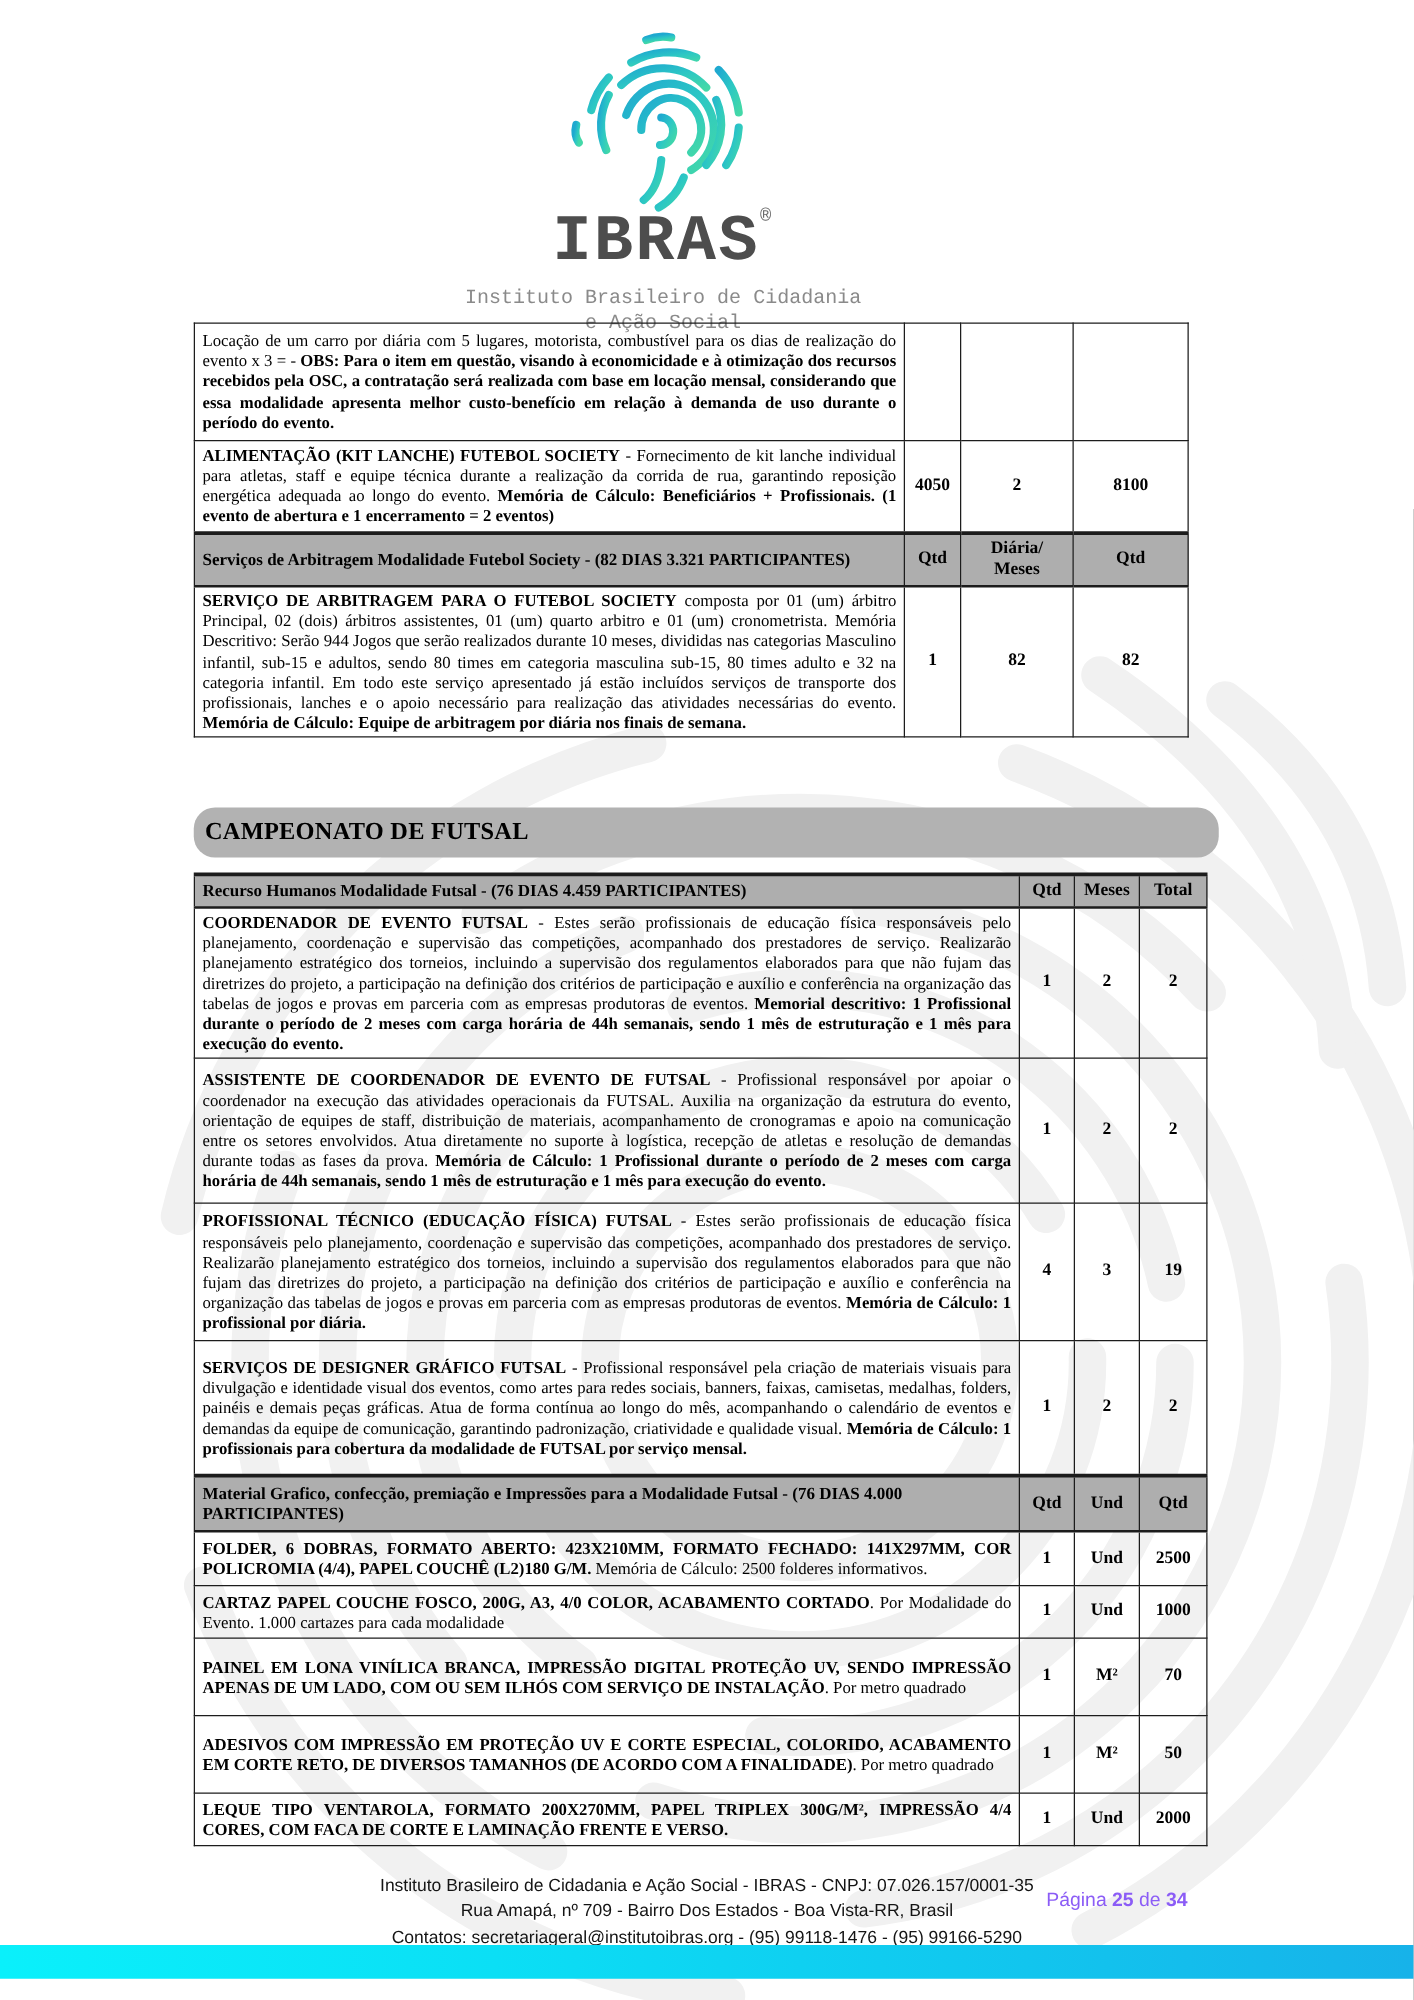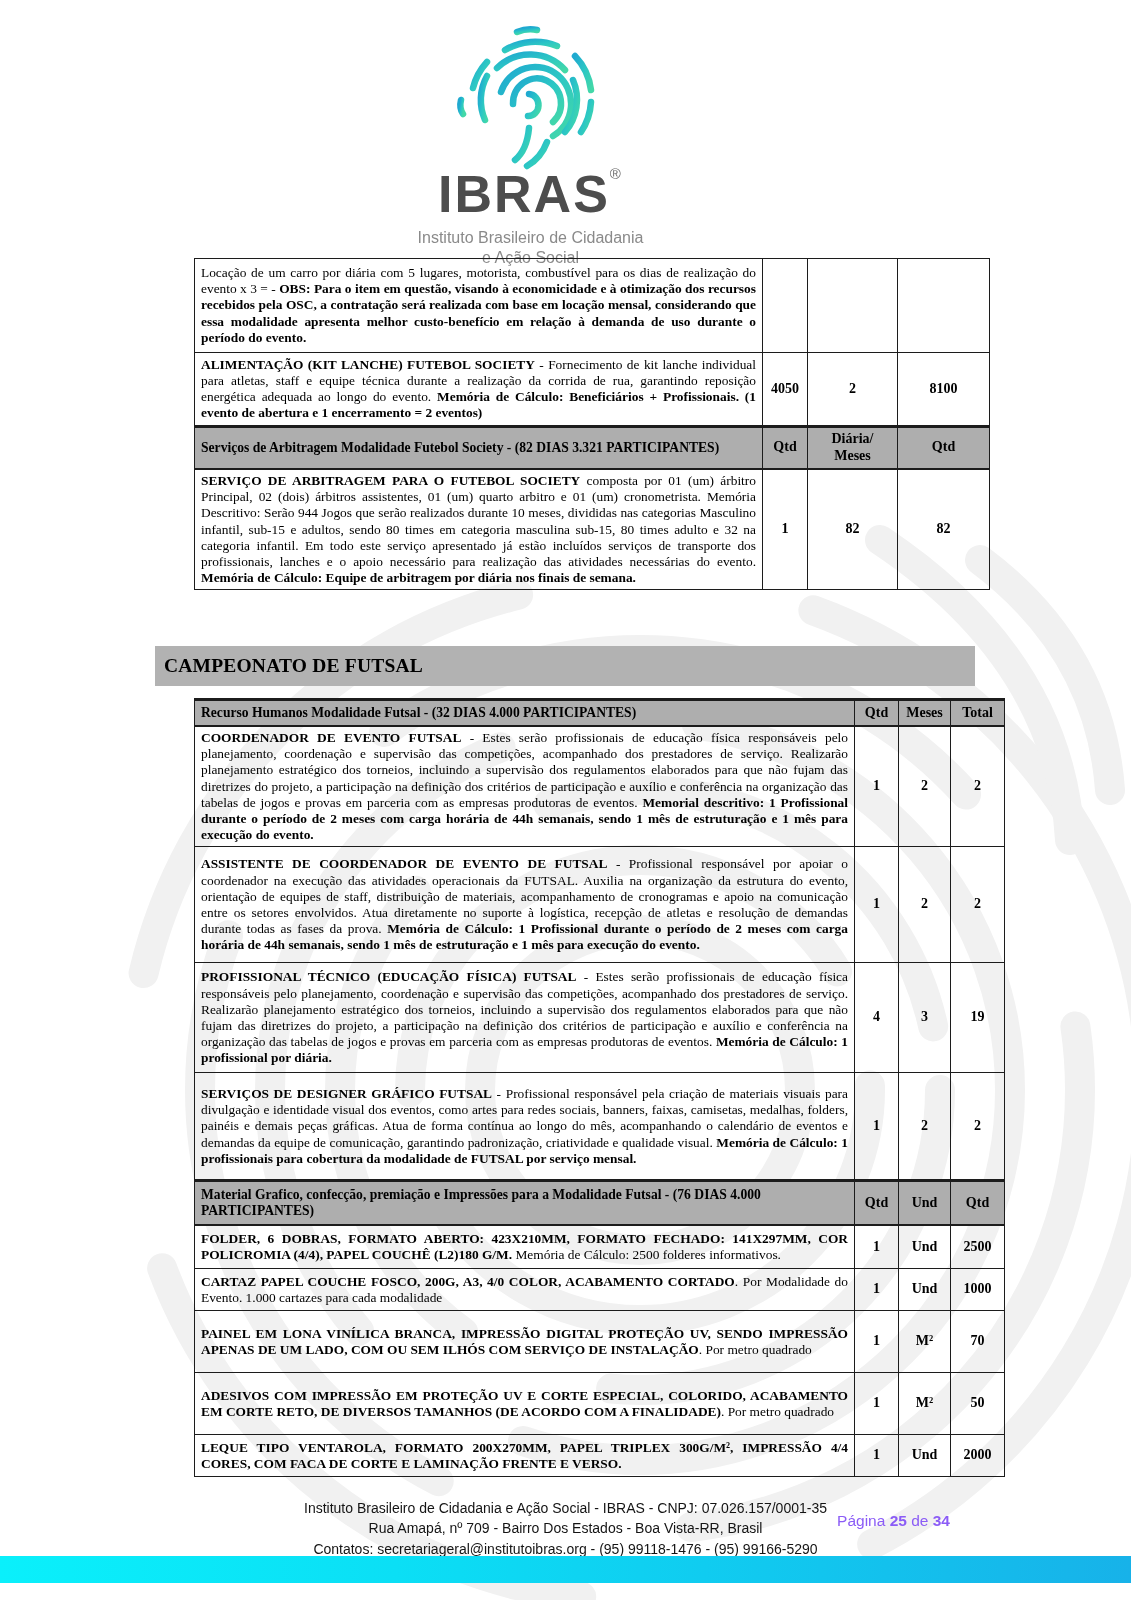--- a/index.html
+++ b/index.html
@@ -11,38 +11,38 @@
     font-family:"Liberation Serif","DejaVu Serif",serif;
     color:#000;
     overflow:hidden;
   }
   
   .watermark{position:absolute;left:0;top:0;width:1131px;height:1600px;pointer-events:none;}
   
   .logo-block{
     position:absolute;top:24px;left:0;width:1061px;
     display:flex;flex-direction:column;align-items:center;
-    font-family:Liberation Sans, sans-serif;
+    font-family:Liberation Mono, monospace;
   }
   .brand{
     margin-top:-6px;
     font-size:52px;font-weight:bold;color:#4d4d4d;
     letter-spacing:2px;line-height:1;
     position:relative;
   }
   .brand .reg{font-size:15px;font-weight:normal;vertical-align:top;position:relative;top:-2px;color:#6a6a6a;}
   .tagline{
     margin-top:8px;text-align:center;color:#8a8a8a;font-size:16px;line-height:1.25;
   }
   
   .content{position:absolute;left:155px;top:258px;width:820px;}
   table.doc-table{
     border-collapse:collapse;table-layout:fixed;
     width:795px;
-    font-size:13.4px;line-height:1.21;margin-left:39px;
+    font-size:13.4px;line-height:1.21;
   }
   table.doc-table.futsal{width:810px;}
   table.doc-table td,table.doc-table th{
     border:1.6px solid #1c1c1c;
     padding:3px 6px;
     vertical-align:middle;
   }
   td.desc{ text-align:justify; vertical-align:top; }
   td.num{ text-align:center; font-weight:bold; font-size:14px; }
   .b{font-weight:bold;}
@@ -54,21 +54,21 @@
   }
   tr.sect th.ttl{text-align:left;}
   tr.sect th.colh{text-align:center;font-size:14px;}
   
   .section-banner{
     margin:56px 0 12px 0;
     width:820px;height:40px;
     background:#b2b2b2;
     display:flex;align-items:center;
     padding-left:9px;box-sizing:border-box;
-    font-weight:bold;font-size:19.5px;letter-spacing:.2px;
+    font-weight:bold;font-size:19.5px;letter-spacing:.2px;border-radius:17px;
   }
   
   .footer{
     position:absolute;left:0;top:1498px;width:1131px;height:62px;
     font-family:"Liberation Sans","DejaVu Sans",sans-serif;
   }
   .footer-center{
     width:100%;text-align:center;
     font-size:14px;line-height:1.45;color:#141414;
   }
@@ -173,21 +173,21 @@
 
     <table class="doc-table futsal">
       <colgroup>
           <col style="width:660px">
           <col style="width:44px">
           <col style="width:52px">
           <col style="width:54px">
         </colgroup>
       <tbody>
           <tr class="sect" style="height:26px">
-        <th class="ttl">Recurso Humanos Modalidade Futsal - (32 DIAS 4.000 PARTICIPANTES)</th>
+        <th class="ttl">Recurso Humanos Modalidade Futsal - (76 DIAS 4.459 PARTICIPANTES)</th>
         <th class="colh">Qtd</th>
         <th class="colh">Meses</th>
         <th class="colh">Total</th>
       </tr>
       <tr style="height:118px">
         <td class="desc"><span class="b">COORDENADOR DE EVENTO FUTSAL</span><span> - Estes serão profissionais de educação física responsáveis pelo planejamento, coordenação e supervisão das competições, acompanhado dos prestadores de serviço. Realizarão planejamento estratégico dos torneios, incluindo a supervisão dos regulamentos elaborados para que não fujam das diretrizes do projeto, a participação na definição dos critérios de participação e auxílio e conferência na organização das tabelas de jogos e provas em parceria com as empresas produtoras de eventos. </span><span class="b">Memorial descritivo: 1 Profissional durante o período de 2 meses com carga horária de 44h semanais, sendo 1 mês de estruturação e 1 mês para execução do evento.</span></td>
         <td class="num">1</td>
         <td class="num">2</td>
         <td class="num">2</td>
       </tr>

